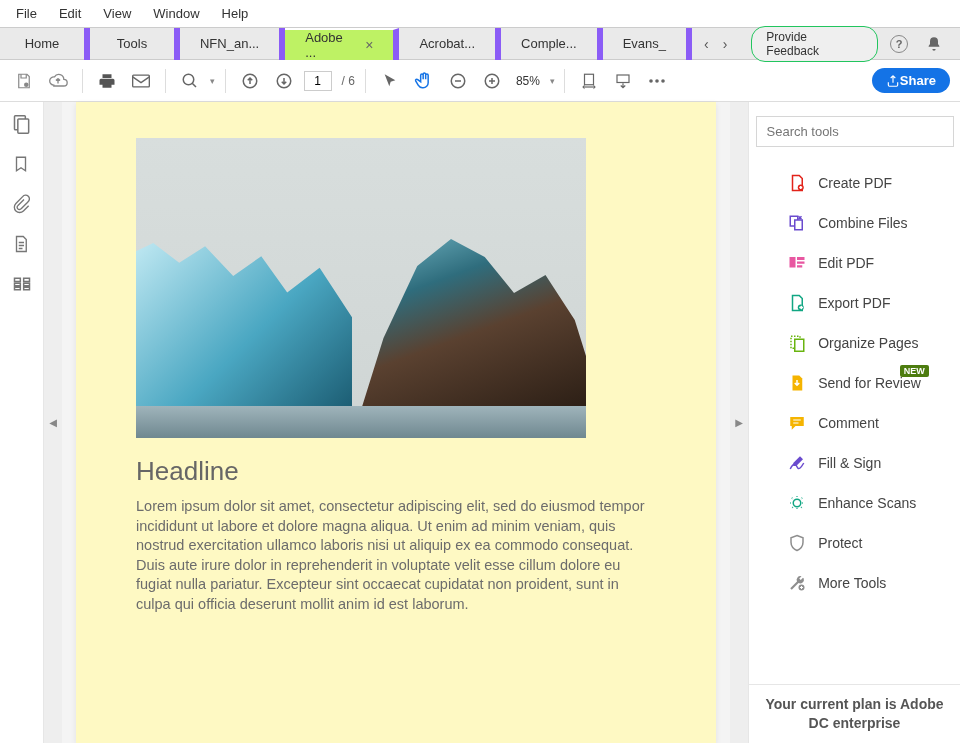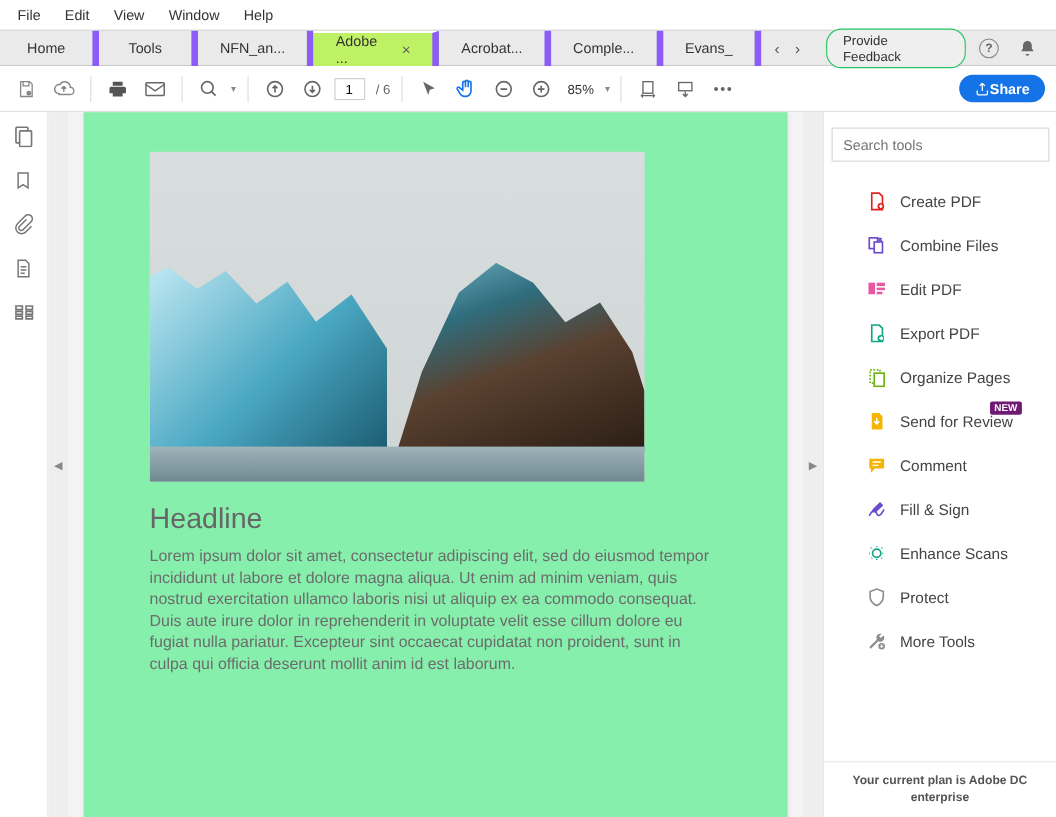--- a/index.html
+++ b/index.html
@@ -29,35 +29,35 @@
 .share-btn { margin-left: auto; background: #1473e6; color: #fff; border-radius: 16px; padding: 5px 14px; display: flex; align-items: center; gap: 0; font-size: 13px; font-weight: 600; }
 .share-btn svg { width: 14px; height: 14px; }
 
 .main { flex: 1; display: flex; min-height: 0; }
 .left-rail { width: 44px; background: #fff; border-right: 1px solid #e6e6e6; display: flex; flex-direction: column; align-items: center; padding-top: 12px; gap: 20px; }
 .left-rail .ic { width: 20px; height: 20px; color: #767676; }
 
 .doc-area { flex: 1; background: #f4f4f4; display: flex; position: relative; }
 .gutter { width: 18px; background: #eee; display: flex; align-items: center; justify-content: center; color: #888; font-size: 10px; }
 .page-wrap { flex: 1; display: flex; justify-content: center; padding: 0; }
-.page { width: 640px; background: #86efac; box-shadow: 0 2px 6px rgba(0,0,0,0.08); padding: 36px 60px; }
+.page { width: 640px; background: #fef9c3; box-shadow: 0 2px 6px rgba(0,0,0,0.08); padding: 36px 60px; }
 .hero { width: 450px; height: 300px; margin-bottom: 18px; background: linear-gradient(#d8dedd,#cfd5d4); position: relative; overflow: hidden; }
 .hero .ice-left { position:absolute; left:0; bottom:30px; width:48%; height:55%; background: linear-gradient(135deg,#bfe8f2,#4aa7c2 55%,#1c5d73); clip-path: polygon(0 100%, 0 5%, 8% 0, 20% 12%, 32% 2%, 45% 20%, 58% 8%, 70% 30%, 85% 15%, 100% 45%, 100% 100%); }
 .hero .rock-right { position:absolute; right:0; bottom:28px; width:50%; height:60%; background: linear-gradient(160deg,#7cc0cf 0%, #2f6d7d 30%, #5a4130 55%, #2b1e15 100%); clip-path: polygon(0 100%, 10% 60%, 25% 20%, 40% 5%, 55% 15%, 68% 35%, 82% 25%, 95% 50%, 100% 70%, 100% 100%); }
 .hero .water { position:absolute; left:0; right:0; bottom:0; height:32px; background: linear-gradient(#9fb4bb,#6f8890); }
 .headline { font-size: 26px; color: #666; font-weight: 400; margin-bottom: 10px; }
 .body-text { font-size: 14.5px; line-height: 1.35; color: #6c6c6c; }
 
 .right-panel { width: 212px; border-left: 1px solid #e6e6e6; background: #fff; display: flex; flex-direction: column; align-items: center; }
 .search-tools { margin: 14px 12px 10px; border: 1px solid #d6d6d6; padding: 7px 10px; font-size: 13px; color: #999; }
 .tool-list { flex: 1; padding: 6px 4px; }
 .tool-item { display: flex; align-items: center; gap: 12px; padding: 11px 14px; font-size: 14px; color: #444; position: relative; }
 .tool-item .ticon { width: 18px; height: 18px; flex-shrink: 0; }
-.new-badge { position: absolute; right: 6px; top: 2px; background: #701a75; color: #fff; font-size: 9px; font-weight: 700; padding: 1px 4px; border-radius: 2px; }
-.plan-note { border-top: 1px solid #e6e6e6; padding: 10px 12px; font-size: 11px; font-weight: 700; color: #555; text-align: center; line-height: 1.35; }
+.new-badge { position: absolute; right: 6px; top: 2px; background: #4d7c0f; color: #fff; font-size: 9px; font-weight: 700; padding: 1px 4px; border-radius: 2px; }
+.plan-note { border-top: 1px solid #e6e6e6; padding: 10px 12px; font-size: 14px; font-weight: 700; color: #555; text-align: center; line-height: 1.35; }
 
 svg { display: block; }
 </style>
 </head>
 <body>
 
 <div class="menubar">
   <span>File</span>
   <span>Edit</span>
   <span>View</span>

